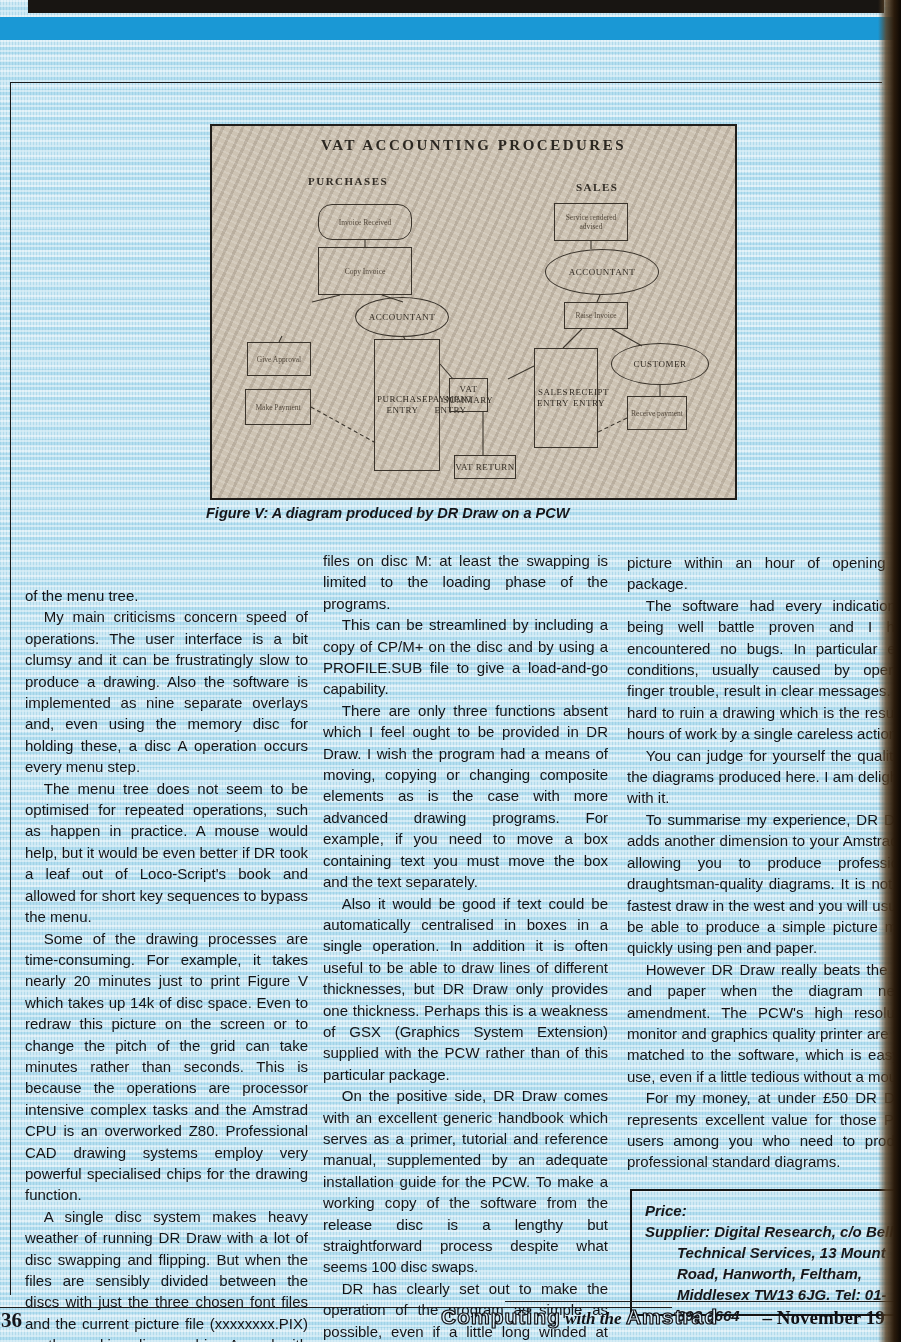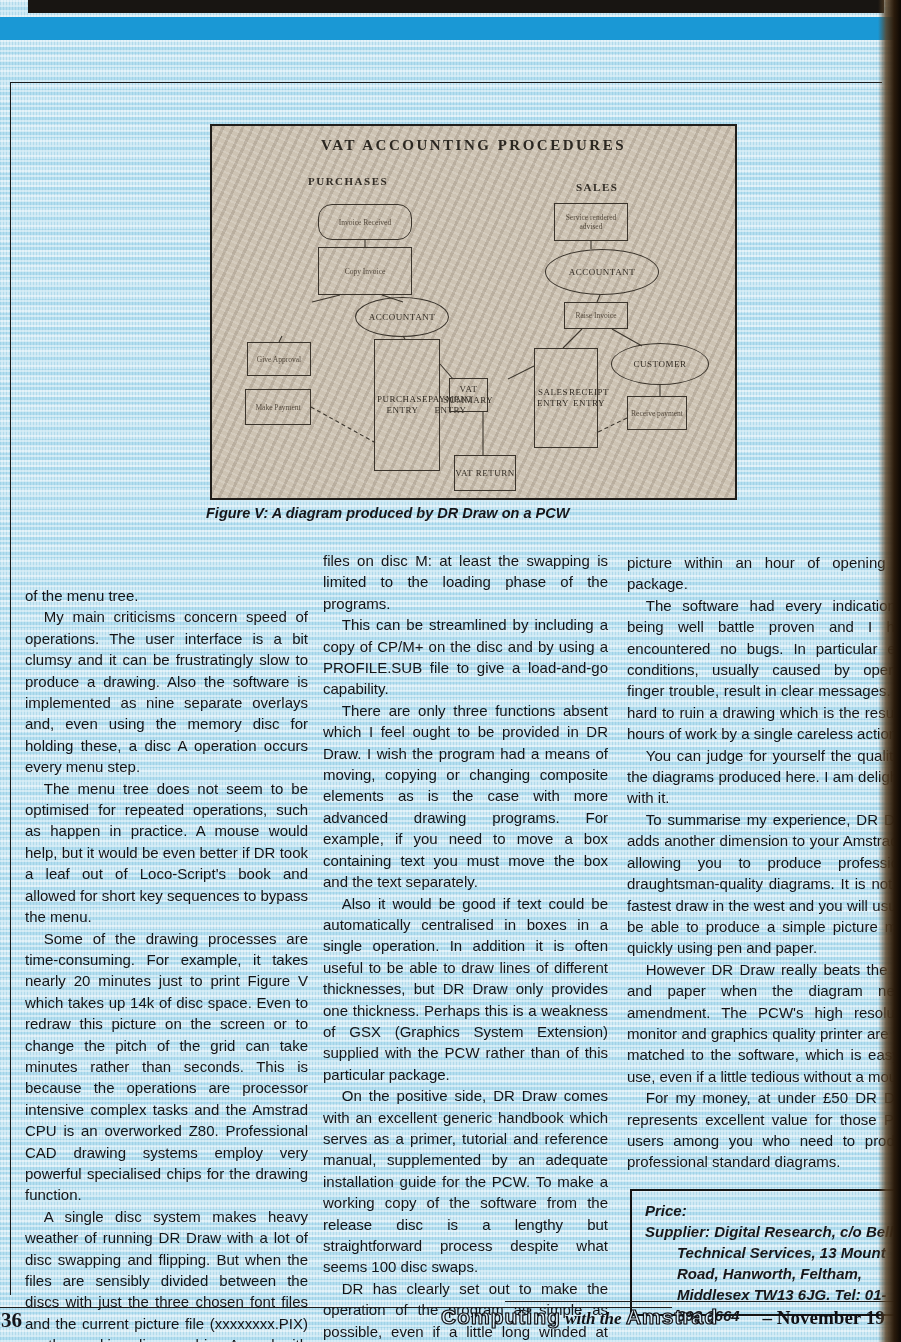--- a/index.html
+++ b/index.html
@@ -145,21 +145,21 @@
   <div class="fnode box tall" style="left:322px;top:222px;width:64px;height:100px;">
     <span class="caps">SALES ENTRY</span>
     <span class="caps">RECEIPT ENTRY</span>
   </div>
   <div class="fnode ellipse" style="left:399px;top:217px;width:98px;height:42px;">
       <span class="caps">CUSTOMER</span>
     </div>
   <div class="fnode box" style="left:415px;top:270px;width:60px;height:34px;">
       <span class="sm">Receive payment</span>
     </div>
-  <div class="fnode box" style="left:242px;top:329px;width:62px;height:36px;">
+  <div class="fnode box" style="left:242px;top:329px;width:62px;height:24px;">
       <span class="caps">VAT RETURN</span>
     </div>
 </div>
 
 <div class="abs fig-caption">Figure V: A diagram produced by DR Draw on a PCW</div>
 
 <div class="col" style="left:25px;top:585px;width:283px;">
   <p class="flush">of the menu tree.</p>
   <p>My main criticisms concern speed of operations. The user interface is a bit clumsy and it can be frustratingly slow to produce a drawing. Also the software is implemented as nine separate overlays and, even using the memory disc for holding these, a disc A operation occurs every menu step.</p>
   <p>The menu tree does not seem to be optimised for repeated operations, such as happen in practice. A mouse would help, but it would be even better if DR took a leaf out of Loco-Script's book and allowed for short key sequences to bypass the menu.</p>

